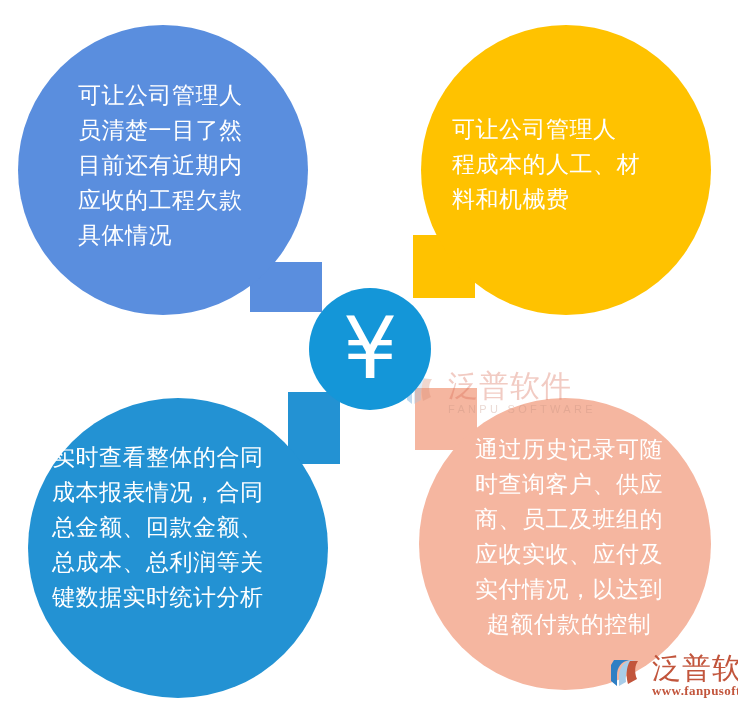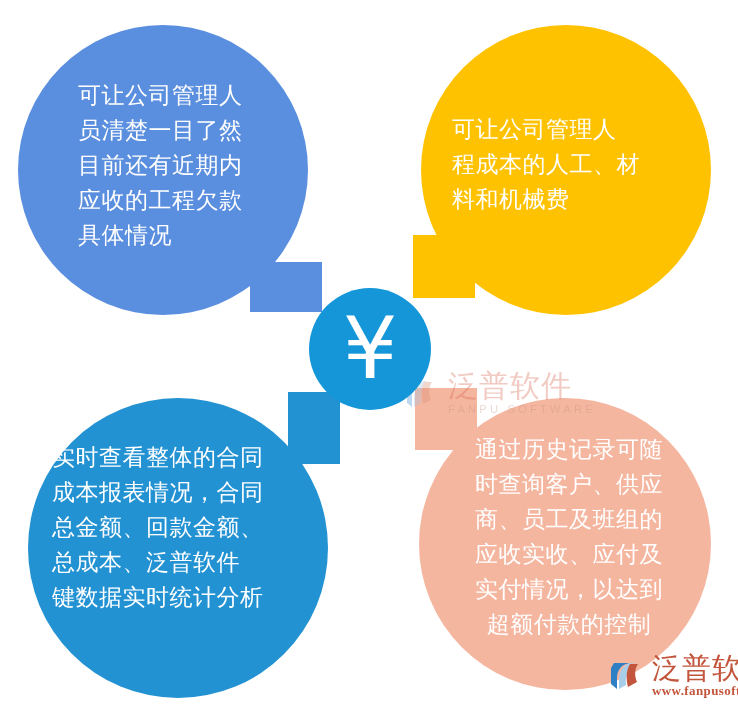--- a/index.html
+++ b/index.html
@@ -118,21 +118,20 @@
     line-height: 86px;
     font-weight: 400;
     font-family: "DejaVu Sans", sans-serif;
     margin-top: -2px;
   }
 
   
   .watermark {
     position: absolute;
     display: flex;
-    align-items: center;
     z-index: 6;
     pointer-events: none;
   }
   #watermark-center {
     left: 404px; top: 370px;
     opacity: 0.34;
   }
   #watermark-corner {
     left: 608px; top: 652px;
     z-index: 20;
@@ -195,21 +194,21 @@
 程成本的人工、材
 料和机械费</div>
   </div>
 
   <div class="bubble">
     <div id="bubble-bl-tail" class="bubble-tail"></div>
     <div id="bubble-bl-body" class="bubble-body"></div>
     <div id="bubble-bl-text" class="bubble-text">实时查看整体的合同
 成本报表情况，合同
 总金额、回款金额、
-总成本、泛普软件
+总成本、总利润等关
 键数据实时统计分析</div>
   </div>
 
   <div class="bubble">
     <div id="bubble-br-tail" class="bubble-tail"></div>
     <div id="bubble-br-body" class="bubble-body"></div>
     <div id="bubble-br-text" class="bubble-text">通过历史记录可随
 时查询客户、供应
 商、员工及班组的
 应收实收、应付及

